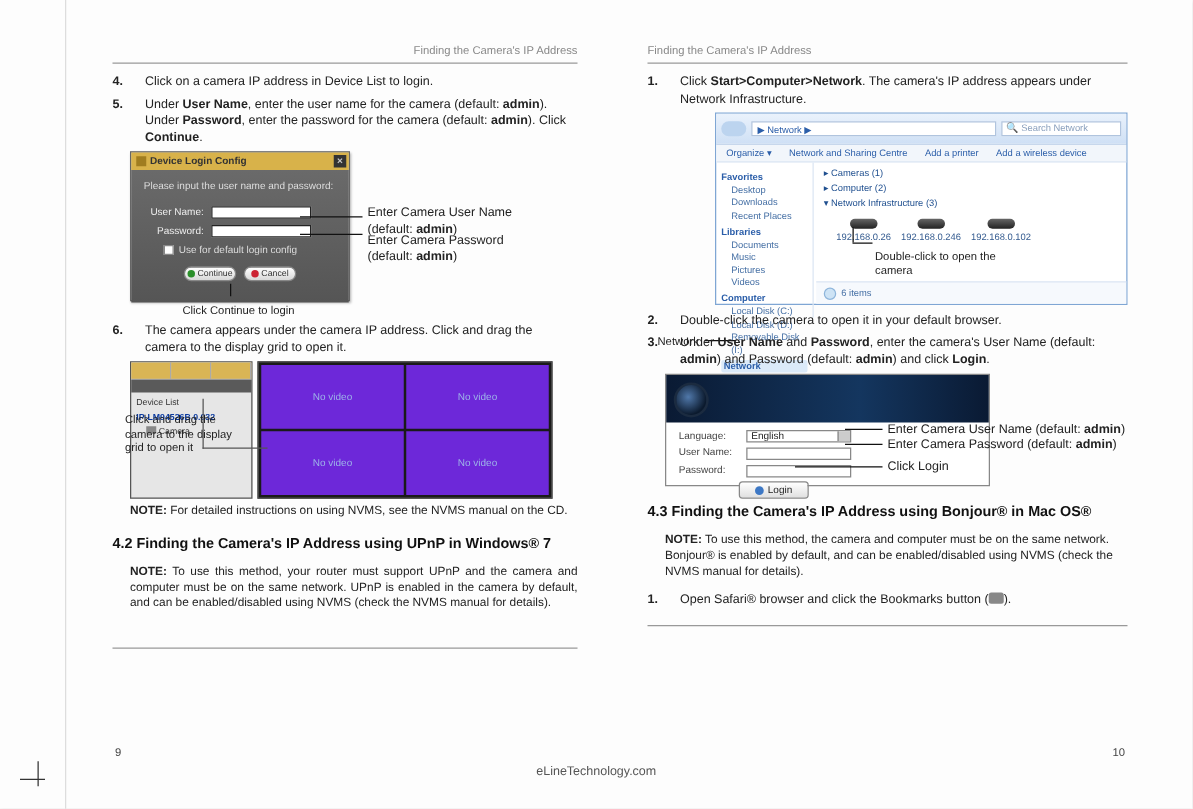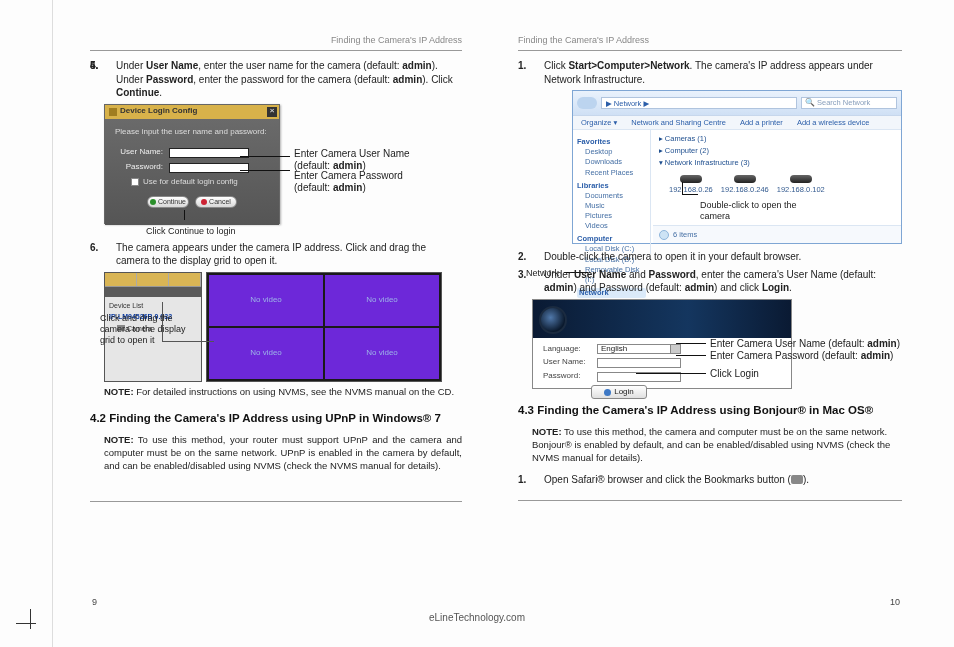--- a/index.html
+++ b/index.html
@@ -209,21 +209,21 @@
 <body>
 
 <div class="sheet">
   <div class="left-edge"></div>
 
   <div class="col">
     <div class="running-head">Finding the Camera's IP Address</div>
     <div class="head-rule"></div>
 
     <ol class="steps">
-      <li><span class="num">4.</span></li>
+      <li><span class="num">4.</span><span>Click on a camera IP address in Device List to login.</span></li>
       <li><span class="num">5.</span>
         <span>Under </span><span class="b">User Name</span><span>, enter the user name for the camera (default: </span><span class="b">admin</span><span>). Under </span><span class="b">Password</span><span>, enter the password for the camera (default: </span><span class="b">admin</span><span>). Click </span><span class="b">Continue</span><span>.</span>
       </li>
     </ol>
 
     <div class="fig-login">
       <div class="titlebar">
         <span class="tb-icon"></span>
         <span>Device Login Config</span>
         <span class="tb-close">×</span>

